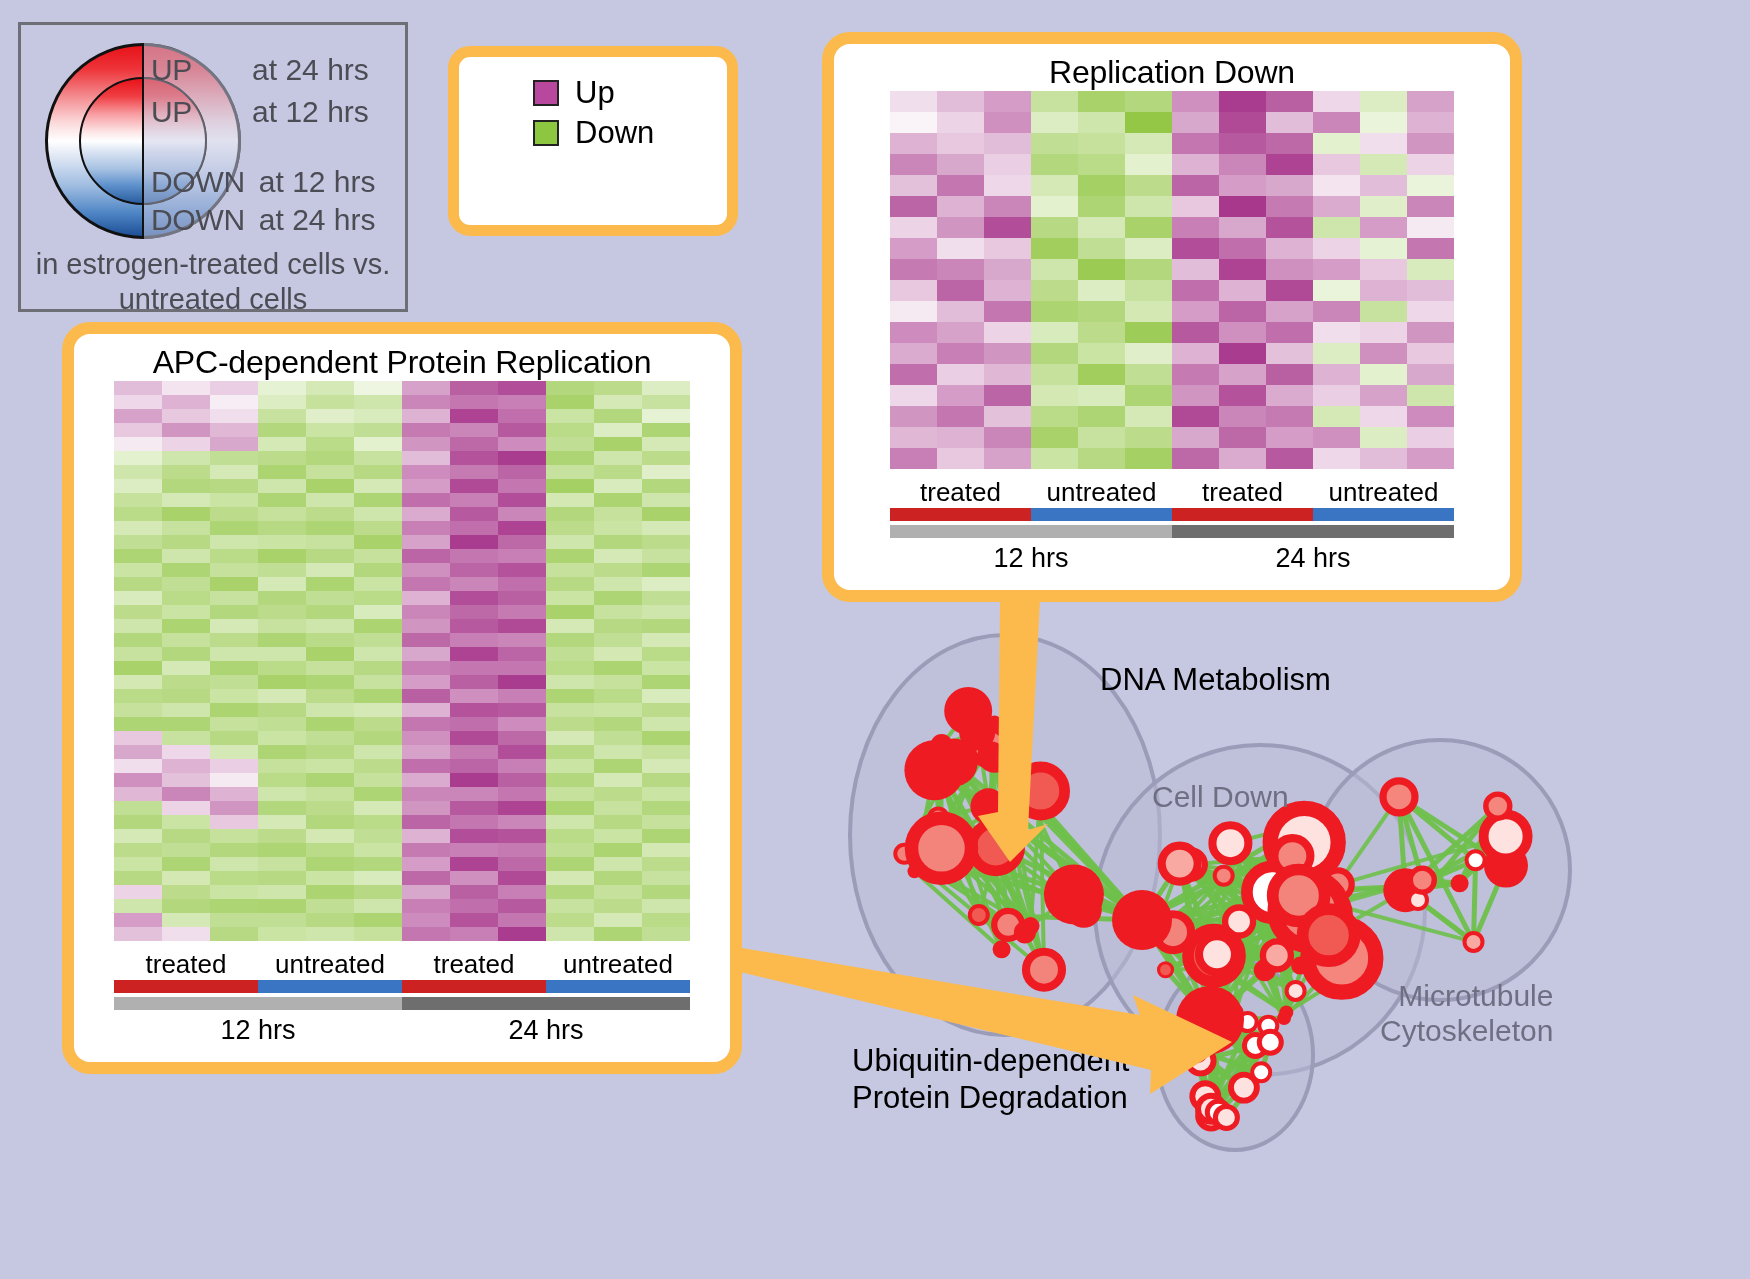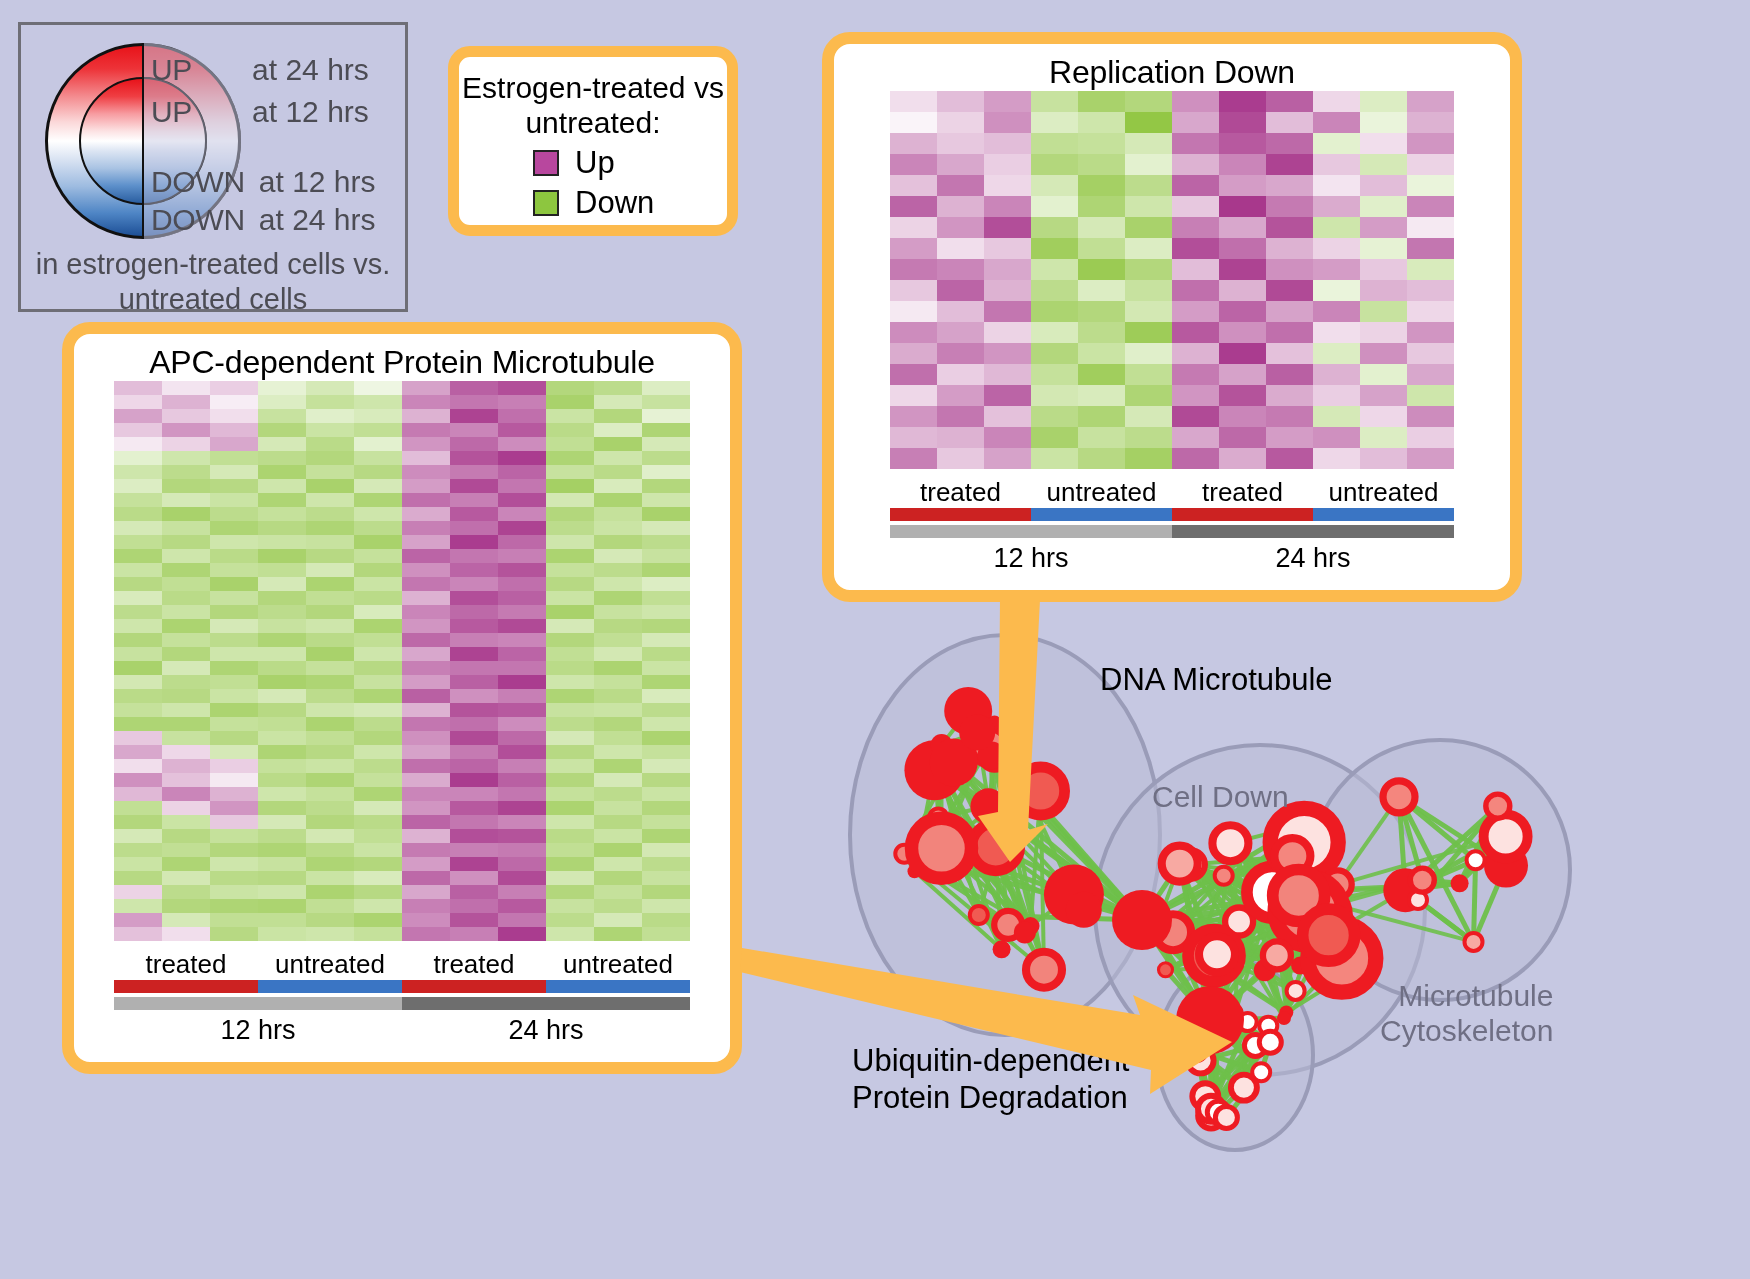--- a/index.html
+++ b/index.html
@@ -138,22 +138,20 @@
   </div>
   <div class="wl-row" id="wl-r3">
     <span class="wl-key">DOWN</span>
     <span class="wl-time">at 24 hrs</span>
   </div>
   <div id="wl-foot">in estrogen-treated cells
 vs. untreated cells</div>
 </div>
 
 <div class="abs" id="est-legend">
-  <div id="est-title">Estrogen-treated
-vs untreated:</div>
   <div class="est-row">
     <span class="sw" id="sw-up" style="background: rgb(184, 71, 158);"></span>
     <span class="est-lbl">Up</span>
   </div>
   <div class="est-row">
     <span class="sw" id="sw-down" style="background: rgb(141, 198, 63);"></span>
     <span class="est-lbl">Down</span>
   </div>
 </div>
 
@@ -396,21 +394,21 @@
         <div style="background: rgb(110, 110, 110);"></div>
       </div>
       <div class="time-labels">
         <span>12 hrs</span>
         <span>24 hrs</span>
       </div>
     </div>
 </div>
 
 <div class="abs panel" id="panel-apc">
-  <div class="panel-title">APC-dependent Protein Microtubule</div>
+  <div class="panel-title">APC-dependent Protein Replication</div>
   <div id="hm-apc" class="hm" style="grid-template-columns: repeat(12, 48px); grid-template-rows: repeat(40, 14px); width: 576px; margin: 0px auto;">
       <div style="background: rgb(226, 189, 217);"></div>
       <div style="background: rgb(243, 228, 240);"></div>
       <div style="background: rgb(234, 206, 227);"></div>
       <div style="background: rgb(230, 242, 212);"></div>
       <div style="background: rgb(213, 233, 183);"></div>
       <div style="background: rgb(238, 246, 226);"></div>
       <div style="background: rgb(214, 162, 201);"></div>
       <div style="background: rgb(185, 96, 163);"></div>
       <div style="background: rgb(178, 78, 153);"></div>
@@ -1316,21 +1314,21 @@
     <circle cx="478.3" cy="405.7" r="9" fill="#ffffff" stroke="#ee1b22" stroke-width="4.0"></circle>
     <circle cx="428.3" cy="492.2" r="11" fill="#ffffff" stroke="#ee1b22" stroke-width="5.0"></circle>
     <circle cx="405.9" cy="429.8" r="11" fill="#ffffff" stroke="#ee1b22" stroke-width="5.0"></circle>
     <circle cx="436.4" cy="497.4" r="11" fill="#fde2e0" stroke="#ee1b22" stroke-width="5.0"></circle>
     <circle cx="480.3" cy="422.2" r="11" fill="#ffffff" stroke="#ee1b22" stroke-width="5.0"></circle>
     <circle cx="453.9" cy="467.6" r="13" fill="#fde2e0" stroke="#ee1b22" stroke-width="5.9"></circle>
     <circle cx="352.0" cy="300.0" r="30" fill="#ee1b22" stroke="#ee1b22" stroke-width="0"></circle>
     <circle cx="420.0" cy="400.0" r="34" fill="#ee1b22" stroke="#ee1b22" stroke-width="0"></circle>
   </svg>
 
-<div class="abs net-label" id="lbl-dna">DNA Microtubule</div>
+<div class="abs net-label" id="lbl-dna">DNA Metabolism</div>
 <div class="abs net-label" id="lbl-cc">Cell Down</div>
 <div class="abs net-label" id="lbl-mt">Microtubule
 Cytoskeleton</div>
 <div class="abs net-label" id="lbl-ub">Ubiquitin-dependent
 Protein Degradation</div>
 
 <svg class="abs" id="arrows" style="left:0;top:0;width:1750px;height:1279px;pointer-events:none;">
 
   <polygon fill="#fcba4d" points="1000,600 1040,600 1028,830 1048,824 1010,862 978,816 998,812"></polygon>
 

